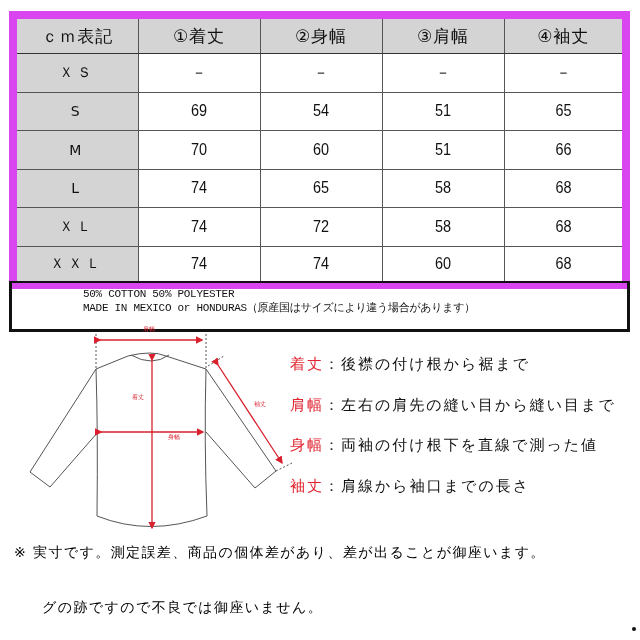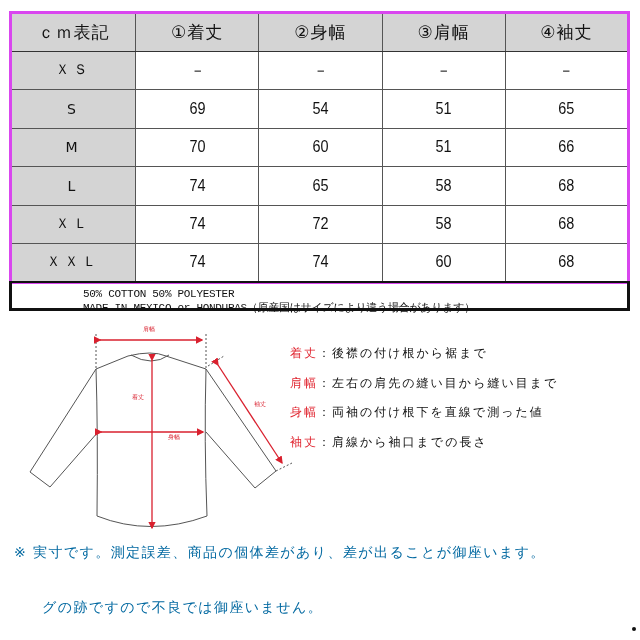--- a/index.html
+++ b/index.html
@@ -1,49 +1,49 @@
 <!DOCTYPE html>
 <html><head>
   <meta charset="utf-8">
   <style>
     * { box-sizing: border-box; margin: 0; padding: 0; }
     html, body { width: 640px; height: 640px; background: #ffffff; overflow: hidden; }
     body { position: relative; font-family: "DejaVu Sans", sans-serif; color: #111; }
 
     .size-table {
       position: absolute; left: 9px; top: 11px; width: 621px;
-      border: 3px solid #d946ef; border-collapse: collapse; table-layout: fixed;
+      border: 8px solid #d946ef; border-collapse: collapse; table-layout: fixed;
     }
     .size-table td, .size-table th {
       border: 1px solid #555; text-align: center; vertical-align: middle;
       height: 38.5px; font-weight: normal;
     }
     .size-table th { background: #d4d4d4; font-size: 17px; letter-spacing: 1px; }
     .size-table td.label { background: #d4d4d4; font-size: 14px; letter-spacing: 4px; }
     .size-table td.val { font-family: "Liberation Sans Narrow", "Liberation Sans", sans-serif; font-size: 17px; transform: scaleX(0.85); }
     .size-table tr.header th { border-bottom: 1px solid #333; }
     .size-table col.c0 { width: 125px; }
 
     .material {
-      position: absolute; left: 9px; top: 281px; width: 621px; height: 30px;
+      position: absolute; left: 9px; top: 281px; width: 621px; height: 51px;
       border: 3px solid #111; border-top: 2px solid #111;
       font-family: "Liberation Mono", "DejaVu Sans Mono", monospace; font-size: 11px;
       line-height: 14px; padding: 4px 0 0 71px; letter-spacing: -0.3px;
     }
 
     .diagram { position: absolute; left: 0; top: 322px; width: 300px; height: 220px; }
     .dtext { position: absolute; font-size: 6px; color: #d9202e; }
 
     .legend { position: absolute; left: 290px; top: 343px; }
-    .legend-row { height: 29.5px; font-size: 12px; line-height: 20px; letter-spacing: 2px; white-space: nowrap; }
+    .legend-row { height: 29.5px; font-size: 15px; line-height: 20px; letter-spacing: 2px; white-space: nowrap; margin-top: 11px; }
     .legend-row .term { color: #e0242f; }
     .legend-row .colon { color: #222; }
     .legend-row .desc { color: #111; }
 
-    .notes { position: absolute; left: 14px; top: 541px; color: #0369a1; font-size: 14px; line-height: 22.5px; letter-spacing: 1.4px; white-space: nowrap; }
+    .notes { position: absolute; left: 14px; top: 541px; color: #000000; font-size: 14px; line-height: 22.5px; letter-spacing: 1.4px; white-space: nowrap; }
     .notes .indent { padding-left: 28px; margin-top: 32px; }
     .dot { position: absolute; left: 632px; top: 627px; width: 4px; height: 4px; border-radius: 50%; background: #111; }
   </style>
 </head>
 <body>
 
 <table class="size-table">
   <colgroup>
       <col class="c0">
       <col>

